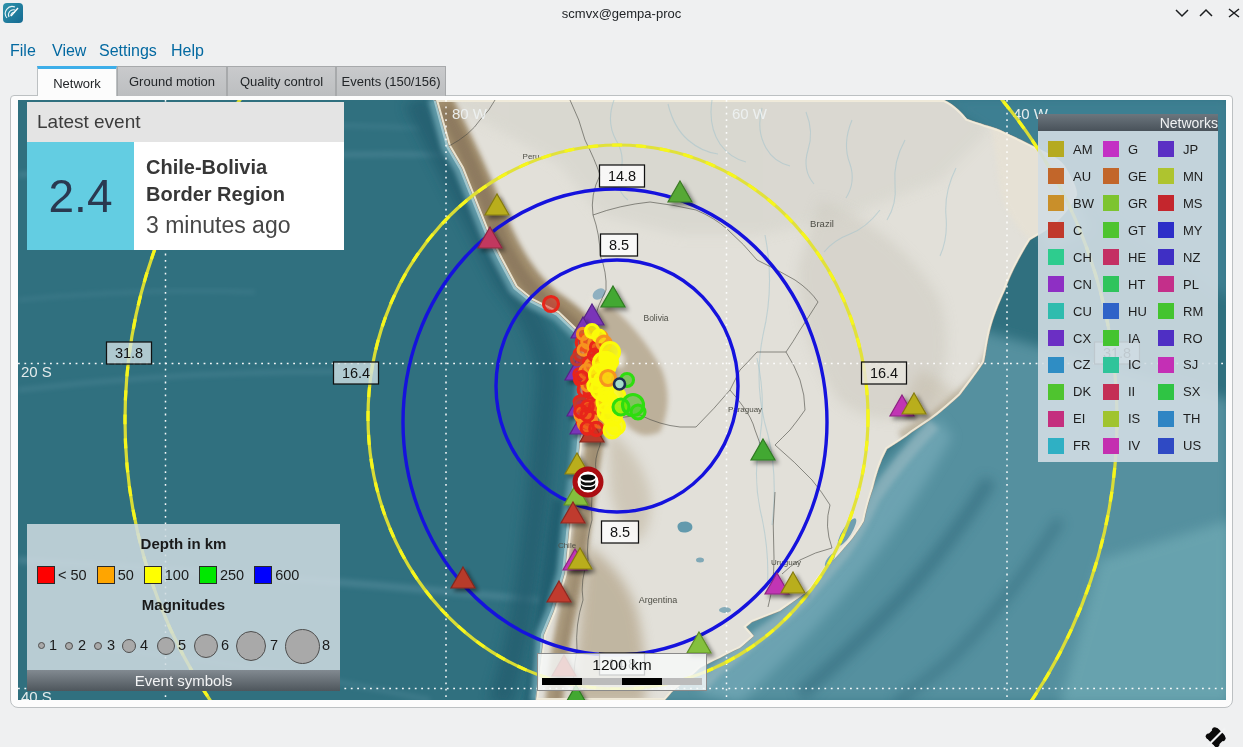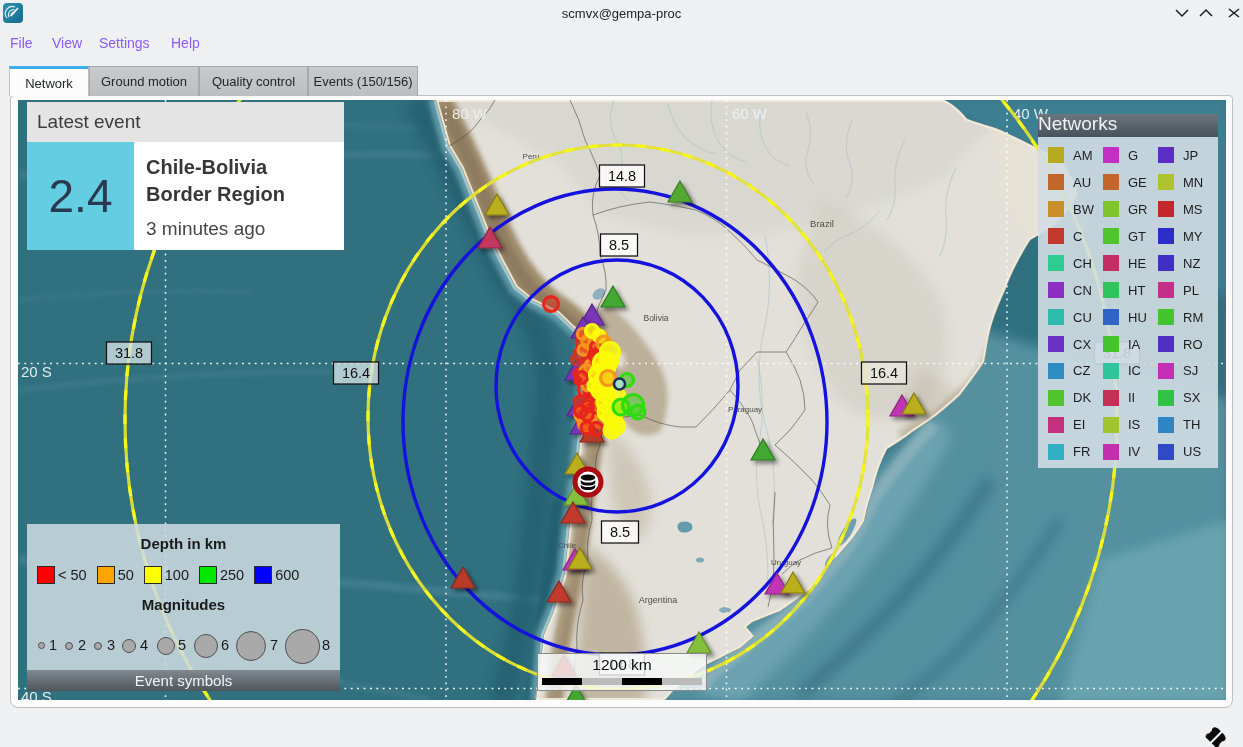--- a/index.html
+++ b/index.html
@@ -1,36 +1,36 @@
 <!DOCTYPE html>
 <html><head><meta charset="utf-8"><style>
 * { margin:0; padding:0; box-sizing:border-box; }
 html,body { width:1243px; height:747px; overflow:hidden; background:#eff0f1;
   font-family:"Liberation Sans",sans-serif; -webkit-font-smoothing:antialiased; }
 #appicon { position:absolute; left:3px; top:3px; width:20px; height:20px; border-radius:4px;
   background:linear-gradient(135deg,#2e93ab,#156a92); }
 #title { position:absolute; left:0; top:6px; width:1243px; text-align:center; font-size:13px; color:#222528; }
-.menu { position:absolute; top:35px; font-size:14px; color:#8b5cf6; }
+.menu { position:absolute; top:42px; font-size:16px; color:#0369a1; }
 #tabrow { position:absolute; left:9px; top:66px; height:30px; }
 .tab { position:absolute; top:0; height:30px; font-size:13px; color:#232629; text-align:center;
-  line-height:29px; background:linear-gradient(#c9cacc,#bcbec0); border:1px solid #a7a9ab; border-bottom:none; }
+  line-height:29px; background:linear-gradient(#c9cacc,#bcbec0); border:1px solid #a7a9ab; border-bottom:none;margin-left:28px; }
 .tab.active { background:#fcfcfc; border-top:3px solid #3daee9; border-left:1px solid #bcc0c2; border-right:1px solid #bcc0c2; z-index:3; }
 #pane { position:absolute; left:10px; top:95px; width:1223px; height:613px; background:#fcfcfc;
   border:1px solid #bcc0c2; border-radius:4px 4px 8px 8px; }
 .mpanel { position:absolute; z-index:5; }
 #latest { left:27px; top:102px; width:317px;border-radius:12px; }
 #latest .hd { height:40px; background:#e4e4e4; color:#3c3c3c; font-size:19px; line-height:40px; padding-left:10px; }
 #latest .bd { display:flex; height:108px; }
 #latest .mag { width:107px; background:#63cde2; color:#2a3950; font-size:46px; display:flex; align-items:center; justify-content:center; }
 #latest .inf { flex:1; background:#ffffff; padding:12px 0 0 12px; }
 #latest .rg { font-size:20px; font-weight:bold; color:#373737; line-height:27px; }
-#latest .tm { font-size:19px; color:#474747; margin-top:10px; }
+#latest .tm { font-size:23px; color:#474747; margin-top:4px; }
 #networks { left:1038px; top:114px; width:180px; }
-#networks .hd { height:23px; background:linear-gradient(#6c767e,#49525a); color:#f0f2f3; font-size:19px;
-  text-align:left; line-height:19px; }
+#networks .hd { height:17px; background:linear-gradient(#6c767e,#49525a); color:#f0f2f3; font-size:14px;
+  text-align:right; line-height:19px; }
 #networks .bd { background:rgba(209,221,227,0.9); padding:5px 0 3px 10px; }
 .nrow { display:flex; height:26.95px; align-items:center; }
 .nc { display:flex; align-items:center; width:55px; }
 .nsq { width:16px; height:16px; display:inline-block; }
 .nlb { font-size:13px; color:#1d1d1d; margin-left:9px; }
 #symbols { left:27px; top:524px; width:313px; }
 #symbols .bd { background:rgba(208,220,226,0.85); padding-top:11px; height:146px; }
 #symbols .ttl { text-align:center; font-size:15px; font-weight:bold; color:#1a1a1a; }
 #symbols .ft { height:21px; background:linear-gradient(#828a91,#4e565c); color:#f2f3f4; font-size:15px; text-align:center; line-height:21px; }
 .drow { display:flex; align-items:center; margin:14px 12px 12px 10px; }

